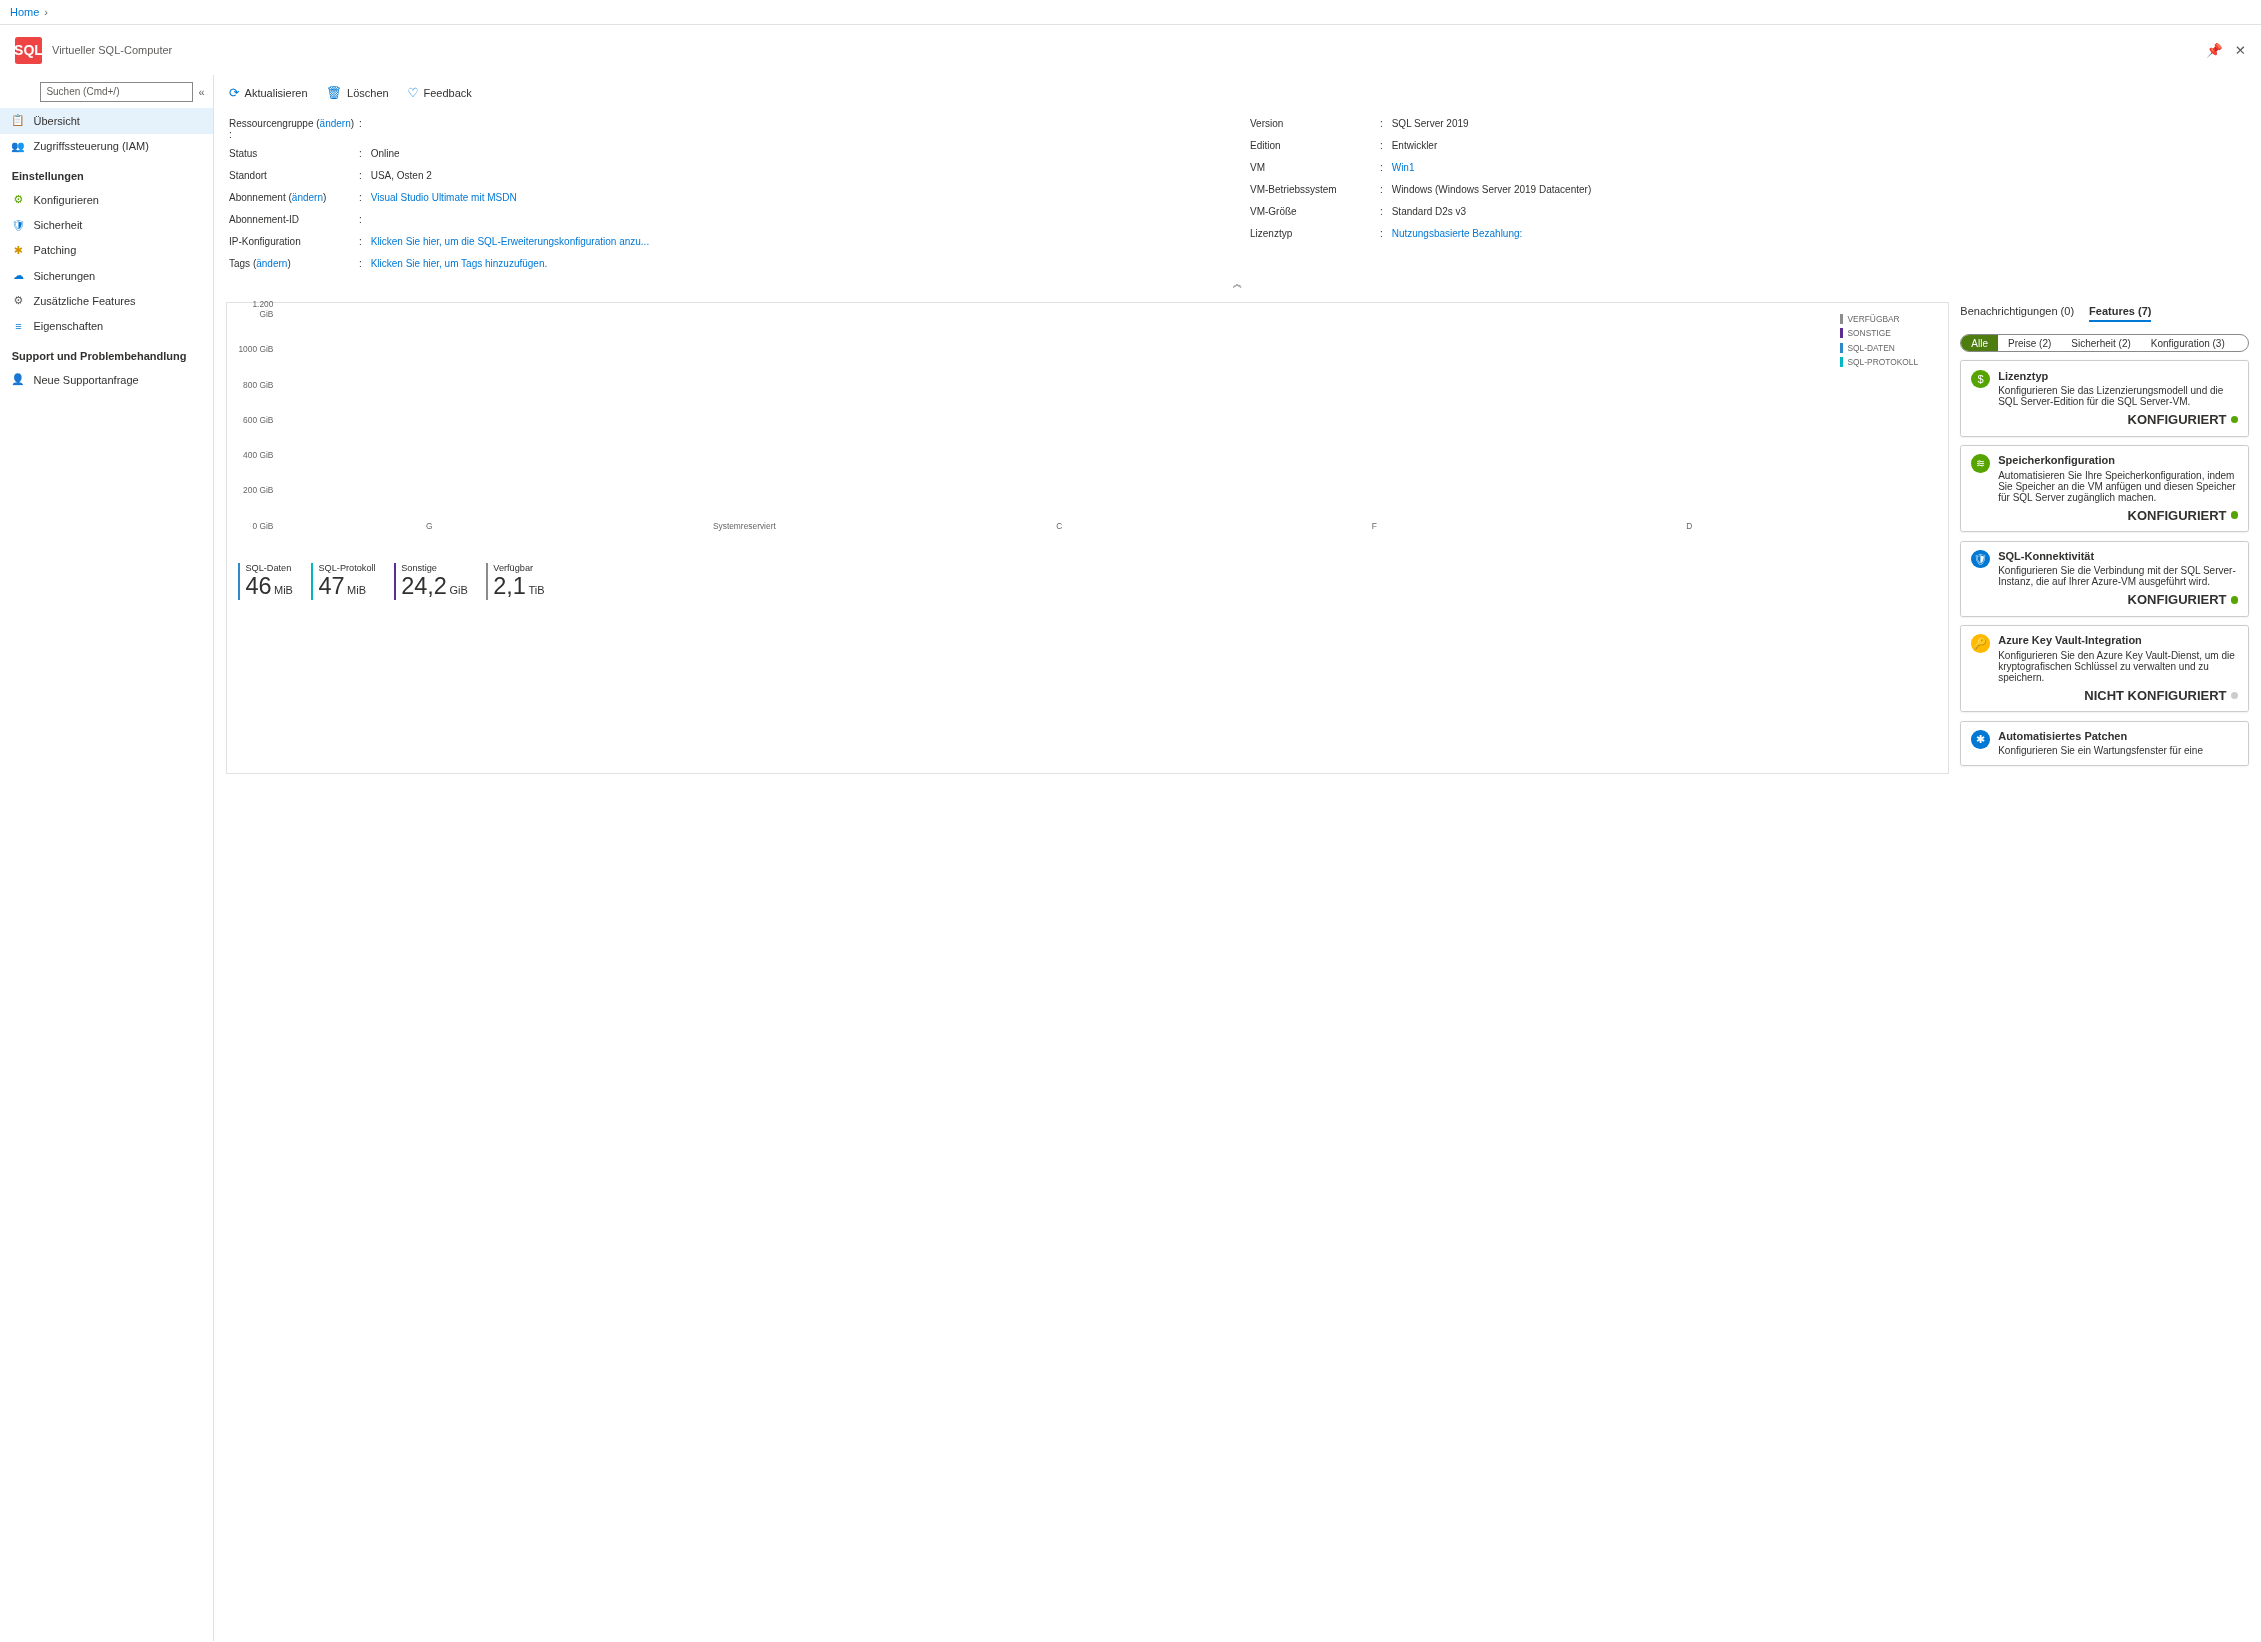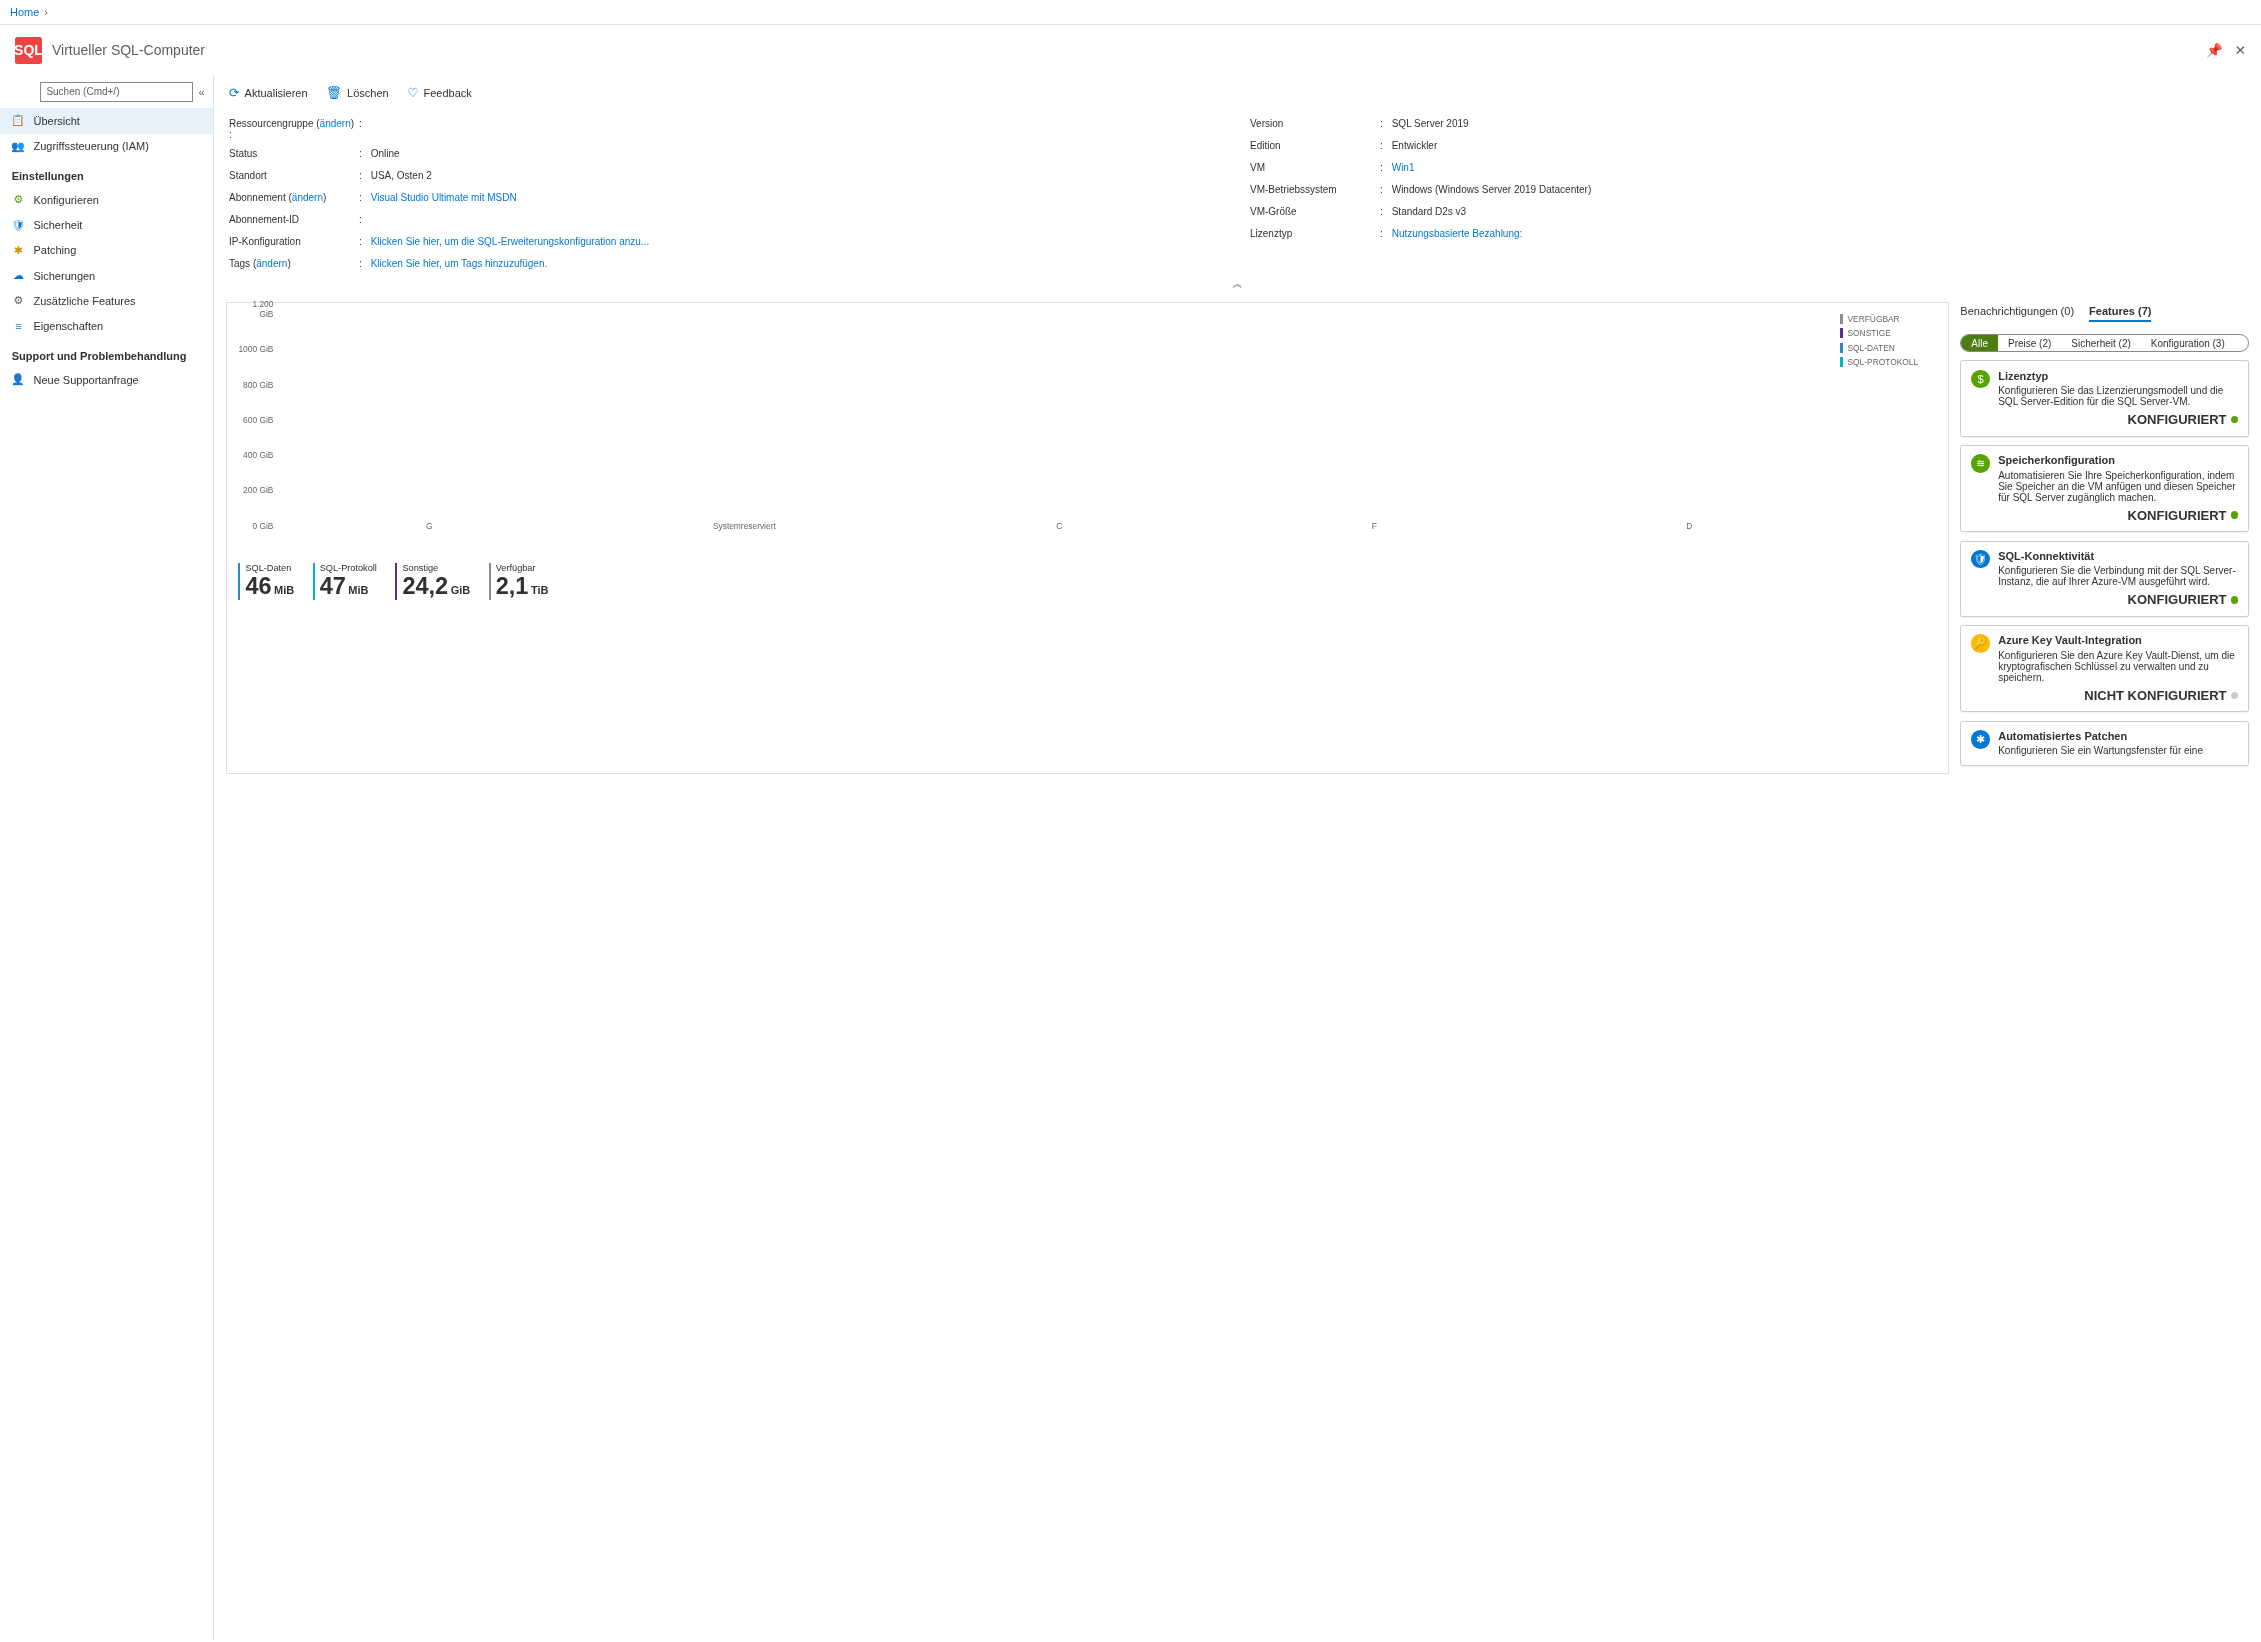--- a/index.html
+++ b/index.html
@@ -2,21 +2,21 @@
 <html style="font-size:13.4px"><head>
 <meta charset="utf-8">
 <style>
 * { margin:0; padding:0; box-sizing:border-box; font-family:"Segoe UI",Arial,sans-serif; }
 body { background:#fff; color:#323130; font-size:11px; }
 .topbar { height:25px; border-bottom:0.8px solid #e1e1e1; display:flex; align-items:center; padding:0 10px; font-size:11px; }
 .topbar a { color:#0078d4; text-decoration:none; }
 .chev { margin:0 5px; color:#666; }
 .header { display:flex; align-items:center; padding:8.4px 15px; height:50px; }
 .sqlicon { width:27px; height:27px; background:#ef4444; border-radius:2.5px; display:flex; align-items:center; justify-content:center; color:#fff; font-size:14px; font-weight:700; margin-right:10px; }
-.titleblock .t1 { font-size:14px; color:#605e5c; }
+.titleblock .t1 { font-size:11px; color:#605e5c; }
 .headicons { margin-left:auto; display:flex; gap:11.7px; }
 .headicons span { cursor:pointer; font-size:13.4px; color:#605e5c; }
 .wrap { display:flex; height:calc(100vh - 76px); }
 .sidebar { width:214px; border-right:0.8px solid #e1e1e1; overflow:auto; }
 .search { padding:6.7px 8.4px; display:flex; align-items:center; gap:5px;margin-left:32px; }
 .search input { flex:1; border:0.8px solid #8a8886; padding:2.5px 5px; font-size:10px; height:20px; }
 .search input::placeholder { color:#605e5c; }
 .collapse { color:#605e5c; cursor:pointer; font-size:11px; }
 .navitem { display:flex; align-items:center; gap:8.4px; padding:5.9px 11.7px; cursor:pointer; font-size:11px; }
 .navitem.active { background:#e5f1fb; }
@@ -44,21 +44,21 @@
 .bars { display:flex; gap:27px; width:100%; height:100%; align-items:flex-end; justify-content:space-around; z-index:2; position:relative; }
 .barcol { display:flex; flex-direction:column; align-items:center; width:35px; }
 .bar { width:30px; background:#8a8c8e; position:relative; display:flex; flex-direction:column; justify-content:flex-end;}
 .barlbl { font-size:8.4px; color:#666; margin-top:3.4px; text-align:center; }
 .legend { width:96px; font-size:8.4px; color:#666; }
 .legrow { display:flex; align-items:center; gap:4.2px; margin-bottom:4.2px; }
 .sw { width:3.4px; height:10px; }
 .stats { display:flex; gap:18.5px; margin-top:8.4px; padding-top:5px;}
 .stat { display:flex; flex-direction:column; border-left:2.5px solid #8a8c8e; padding-left:5px; }
 .stat .sl { font-size:9.2px; color:#323130; }
-.stat .sv { font-size:23.5px; font-weight:700; color:#323130; display:flex; align-items:baseline; }
+.stat .sv { font-size:23.5px; font-weight:400; color:#323130; display:flex; align-items:baseline; }
 .stat .su { font-size:11px; margin-left:2.5px; }
 .rightcol { width:289px; }
 .tabs { display:flex; gap:15px; padding:3.4px 0 6.7px; font-size:11px; }
 .tab { cursor:pointer; padding-bottom:3.4px; }
 .tab.active { border-bottom:2.5px solid #0078d4; font-weight:600; }
 .pills { display:flex; border:0.8px solid #8a8886; border-radius:11.7px; overflow:hidden; margin:5px 0 8.4px; font-size:10px; }
 .pill { padding:2.5px 10px; cursor:pointer; }
 .pill.active { background:#4d7c0f; color:#fff; }
 .card { border:0.8px solid #ccc; border-radius:2.5px; padding:8.4px 10px; margin-bottom:8.4px; box-shadow:0 0.8px 1.7px rgba(0,0,0,.06); }
 .card .ch { display:flex; align-items:flex-start; gap:8.4px; }

